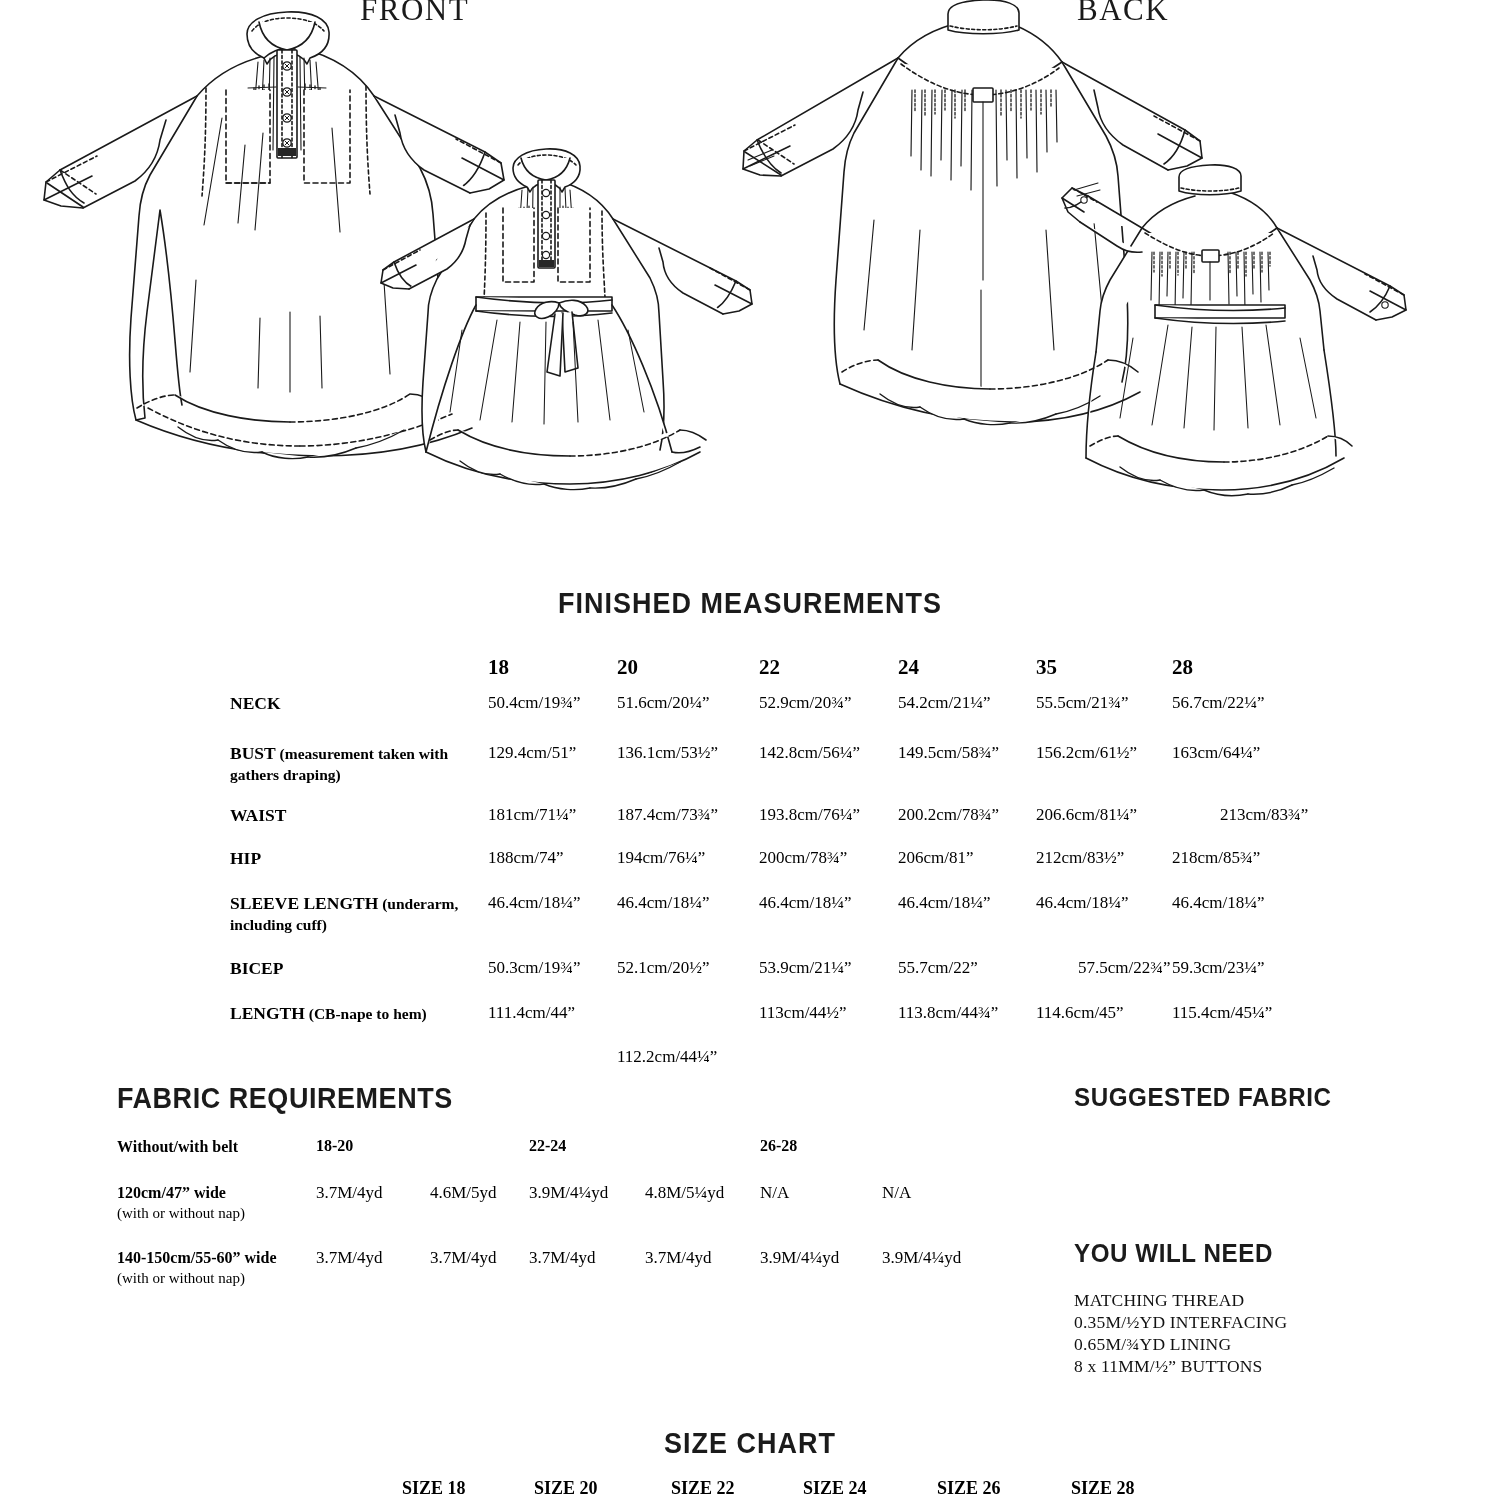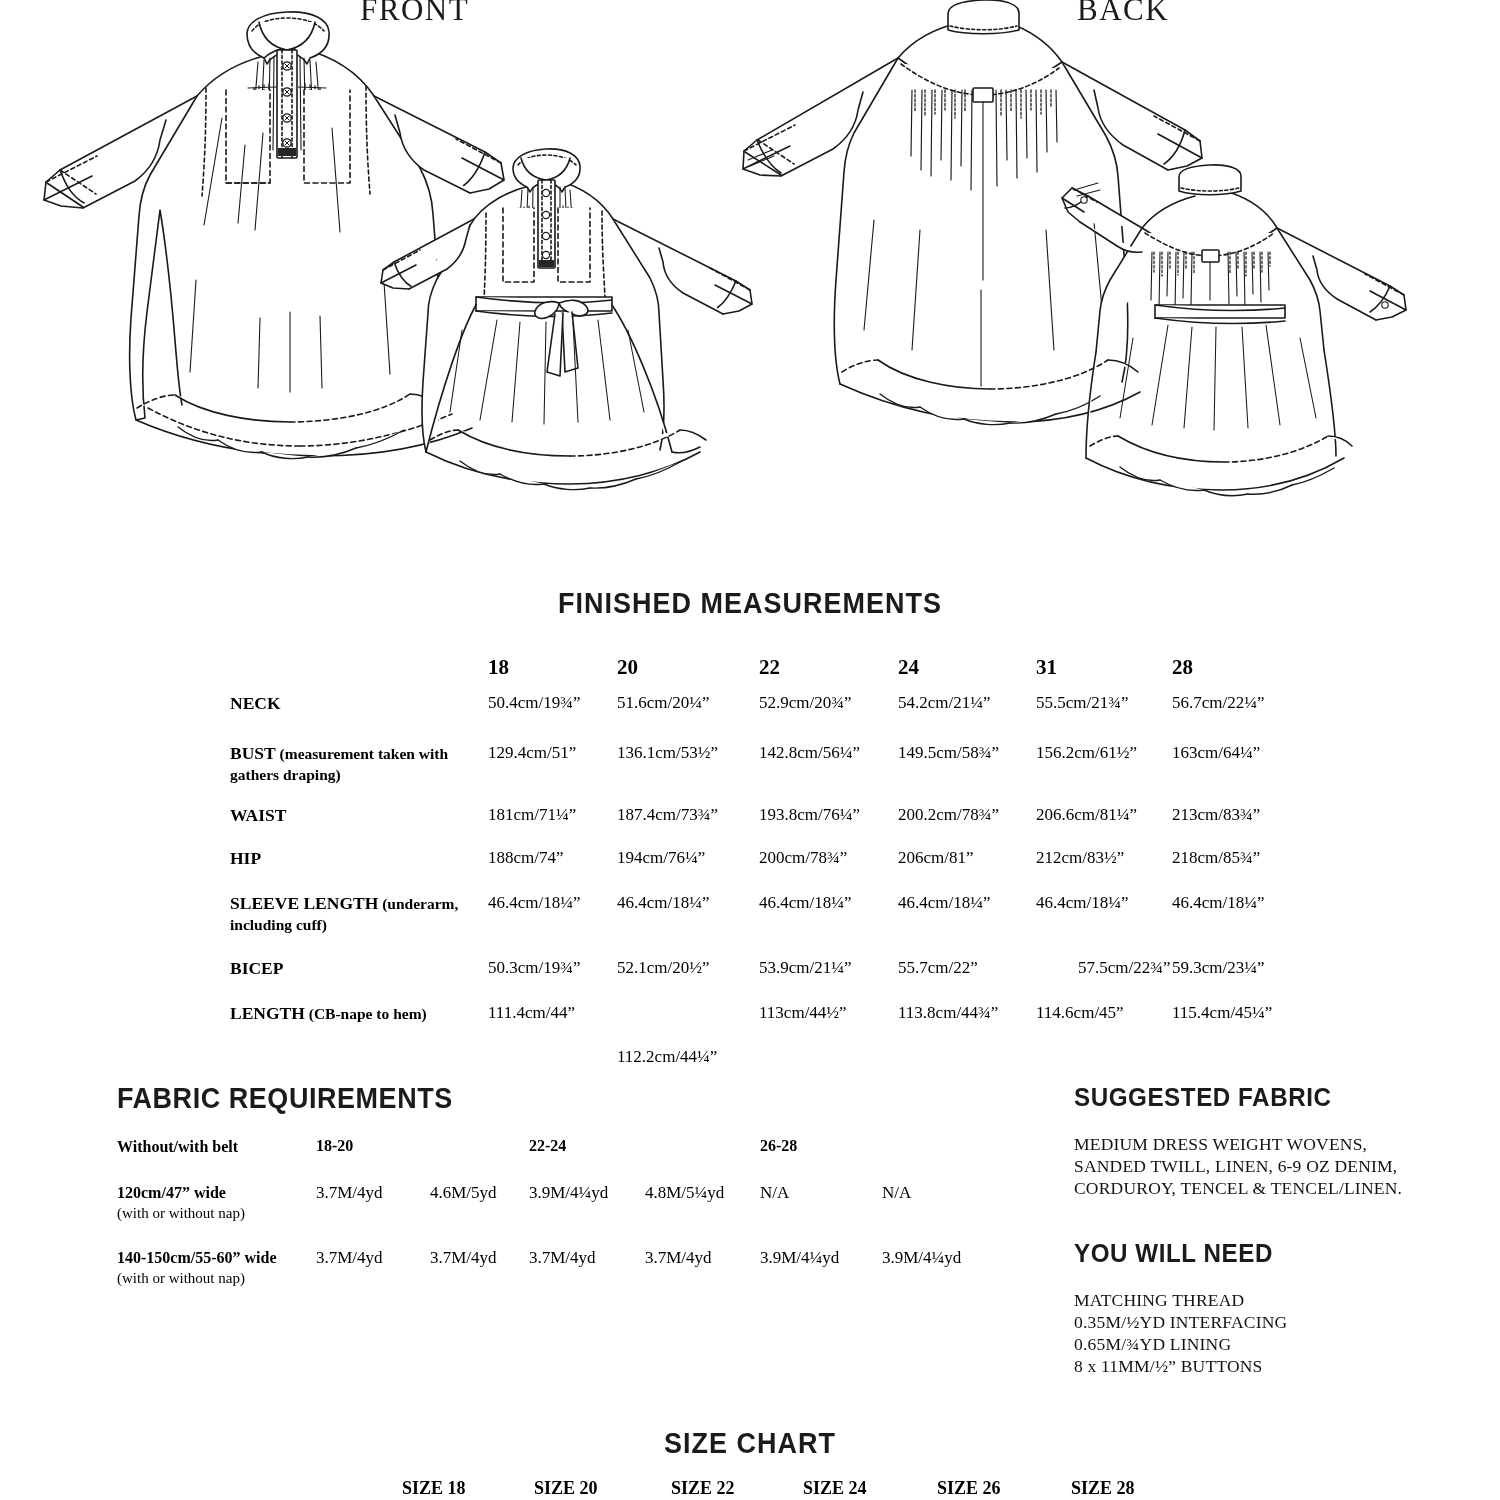--- a/index.html
+++ b/index.html
@@ -521,21 +521,21 @@
   </div>
 
   <div class="sec-head centered" id="finished-head">FINISHED MEASUREMENTS</div>
 
   <div id="measurements">
 
     <div class="mhead" style="left:258px;top:10px;">18</div>
     <div class="mhead" style="left:387px;top:10px;">20</div>
     <div class="mhead" style="left:529px;top:10px;">22</div>
     <div class="mhead" style="left:668px;top:10px;">24</div>
-    <div class="mhead" style="left:806px;top:10px;">31</div>
+    <div class="mhead" style="left:806px;top:10px;">35</div>
     <div class="mhead" style="left:942px;top:10px;">28</div>
 
     <div class="mrow" style="top:48px;">
       <div class="mlabel"><span>NECK</span><span class="sm"></span></div>
       <div class="mcell" style="left:258px;">50.4cm/19¾”</div>
       <div class="mcell" style="left:387px;">51.6cm/20¼”</div>
       <div class="mcell" style="left:529px;">52.9cm/20¾”</div>
       <div class="mcell" style="left:668px;">54.2cm/21¼”</div>
       <div class="mcell" style="left:806px;">55.5cm/21¾”</div>
       <div class="mcell" style="left:942px;">56.7cm/22¼”</div>
@@ -551,21 +551,21 @@
       <div class="mcell" style="left:942px;">163cm/64¼”</div>
     </div>
 
     <div class="mrow" style="top:160px;">
       <div class="mlabel"><span>WAIST</span><span class="sm"></span></div>
       <div class="mcell" style="left:258px;">181cm/71¼”</div>
       <div class="mcell" style="left:387px;">187.4cm/73¾”</div>
       <div class="mcell" style="left:529px;">193.8cm/76¼”</div>
       <div class="mcell" style="left:668px;">200.2cm/78¾”</div>
       <div class="mcell" style="left:806px;">206.6cm/81¼”</div>
-      <div class="mcell" style="left:942px;">213cm/83¾”</div>
+      <div class="mcell" style="left:990px;">213cm/83¾”</div>
     </div>
 
     <div class="mrow" style="top:203px;">
       <div class="mlabel"><span>HIP</span><span class="sm"></span></div>
       <div class="mcell" style="left:258px;">188cm/74”</div>
       <div class="mcell" style="left:387px;">194cm/76¼”</div>
       <div class="mcell" style="left:529px;">200cm/78¾”</div>
       <div class="mcell" style="left:668px;">206cm/81”</div>
       <div class="mcell" style="left:806px;">212cm/83½”</div>
       <div class="mcell" style="left:942px;">218cm/85¾”</div>
@@ -632,21 +632,20 @@
       <div class="fcell" style="left:199px;top:0;">3.7M/4yd</div>
       <div class="fcell" style="left:313px;top:0;">3.7M/4yd</div>
       <div class="fcell" style="left:412px;top:0;">3.7M/4yd</div>
       <div class="fcell" style="left:528px;top:0;">3.7M/4yd</div>
       <div class="fcell" style="left:643px;top:0;">3.9M/4¼yd</div>
       <div class="fcell" style="left:765px;top:0;">3.9M/4¼yd</div>
     </div>
   </div>
 
   <div class="sec-head" id="suggested-head">SUGGESTED FABRIC</div>
-  <div class="body-caps" id="suggested-body">MEDIUM DRESS WEIGHT WOVENS, SANDED TWILL, LINEN, 6-9 OZ DENIM, CORDUROY, TENCEL &amp; TENCEL/LINEN.</div>
 
   <div class="sec-head" id="need-head">YOU WILL NEED</div>
   <div class="body-caps" id="need-body">
     <div>MATCHING THREAD</div>
     <div>0.35M/½YD INTERFACING</div>
     <div>0.65M/¾YD LINING</div>
     <div>8 x 11MM/½” BUTTONS</div>
   </div>
 
   <div class="sec-head centered" id="sizechart-head">SIZE CHART</div>

